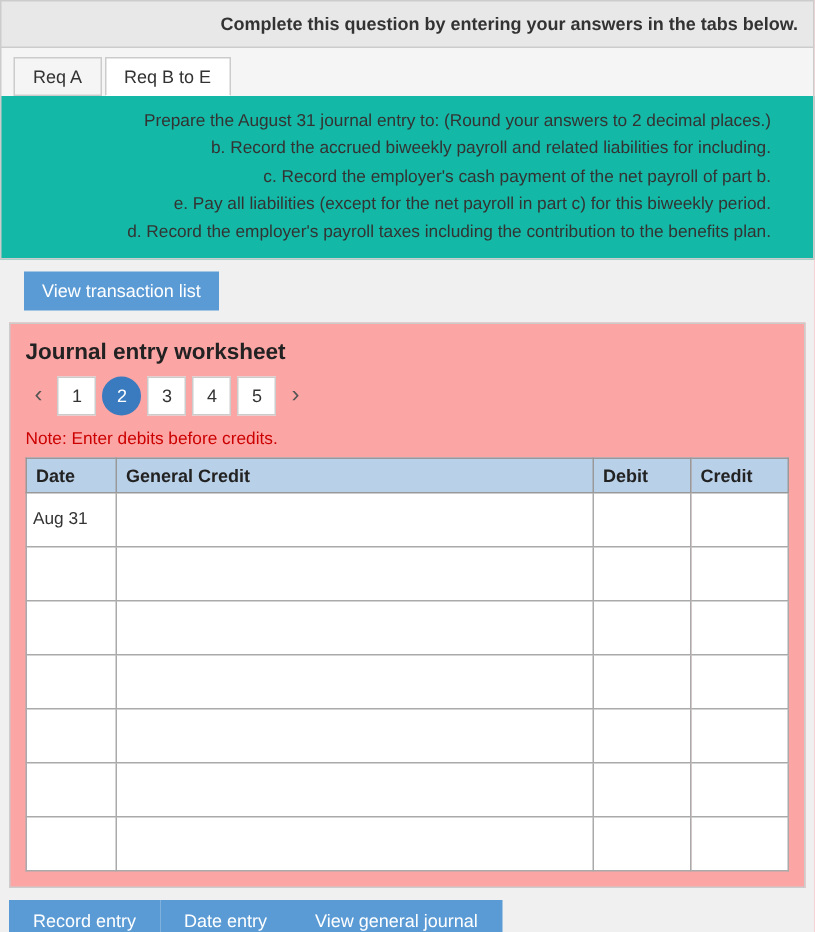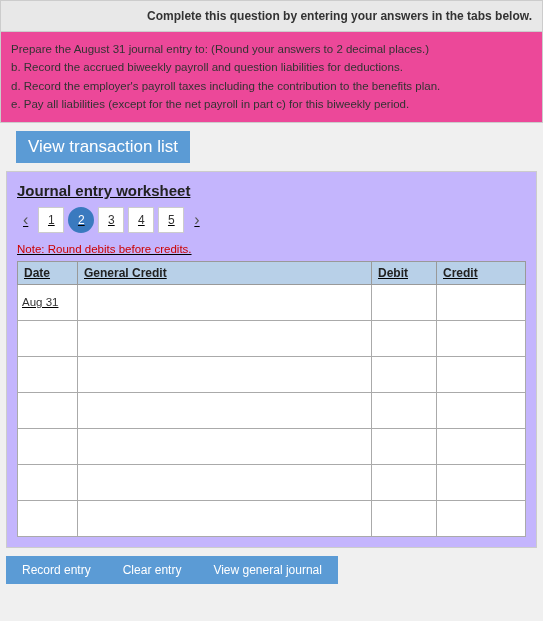--- a/index.html
+++ b/index.html
@@ -41,46 +41,46 @@
       color: #333;
       margin-right: 2px;
     }
     .tab.active {
       background: #fff;
       border-bottom: 1px solid #fff;
       font-weight: normal;
     }
     
     .description-area {
-      background: #ec4899;
+      background: #14b8a6;
       border: 1px solid #ccc;
       border-top: none;
-      padding: 8px 10px;
+      padding: 8px 28px;
       font-size: 11.5px;
       color: #333;
       line-height: 1.6;
+      text-align: right;
     }
     
     .view-transaction-btn {
       background: #5b9bd5;
       color: #fff;
       border: none;
       padding: 6px 12px;
-      font-size: 17px;
+      font-size: 12px;
       cursor: pointer;
       margin: 8px 10px;
       display: inline-block;
     }
     
     .journal-container {
-      background: #c4b5fd;
+      background: #fca5a5;
       border: 1px solid #ccc;
       margin: 0 6px 8px 6px;
       padding: 10px;
-      text-decoration: underline;
     }
     .journal-title {
       font-size: 15px;
       font-weight: bold;
       margin-bottom: 8px;
       color: #222;
     }
     
     .nav-row {
       display: flex;
@@ -139,21 +139,21 @@
       background: #b8d0e8;
       border: 1px solid #999;
       padding: 4px 6px;
       text-align: left;
       font-weight: bold;
       color: #222;
     }
     .journal-table th.col-date { width: 60px; }
     .journal-table th.col-journal { }
     .journal-table th.col-debit { width: 65px; }
-    .journal-table th.col-credit { width: 89px; }
+    .journal-table th.col-credit { width: 65px; }
     .journal-table td {
       border: 1px solid #aaa;
       padding: 2px 4px;
       height: 36px;
       background: #fff;
       margin-top: 36px;
     }
     .journal-table td.col-date {
       color: #333;
       text-align: left;
@@ -184,26 +184,35 @@
   </style>
 </head>
 <body>
 
 <div class="outer-container">
 
   <div class="instruction-bar">
     <span>Complete this question by entering your answers in the tabs below.</span>
   </div>
 
+  <div class="tabs-area">
+    <div class="tab">
+      <span>Req A</span>
+    </div>
+    <div class="tab active">
+      <span>Req B to E</span>
+    </div>
+  </div>
 
   <div class="description-area">
     <div>Prepare the August 31 journal entry to: (Round your answers to 2 decimal places.)</div>
-    <div>b. Record the accrued biweekly payroll and question liabilities for deductions.</div>
+    <div>b. Record the accrued biweekly payroll and related liabilities for including.</div>
+    <div>c. Record the employer's cash payment of the net payroll of part b.</div>
+    <div>e. Pay all liabilities (except for the net payroll in part c) for this biweekly period.</div>
     <div>d. Record the employer's payroll taxes including the contribution to the benefits plan.</div>
-    <div>e. Pay all liabilities (except for the net payroll in part c) for this biweekly period.</div>
   </div>
 
   <div style="margin: 0 6px;">
     <button class="view-transaction-btn">
       <span>View transaction list</span>
     </button>
   </div>
 
   <div class="journal-container">
     <div class="journal-title">Journal entry worksheet</div>
@@ -222,21 +231,21 @@
       <div class="nav-num">
         <span>4</span>
       </div>
       <div class="nav-num">
         <span>5</span>
       </div>
       <button class="nav-arrow">›</button>
     </div>
 
 
-    <div class="note-text">Note: Round debits before credits.</div>
+    <div class="note-text">Note: Enter debits before credits.</div>
 
     <table class="journal-table">
       <thead>
         <tr>
           <th class="col-date">
             <span>Date</span>
           </th>
           <th class="col-journal">
             <span>General Credit</span>
           </th>
@@ -337,20 +346,20 @@
         </tr>
       </tbody>
     </table>
   </div>
 
   <div class="bottom-buttons">
     <button class="btn-blue">
       <span>Record entry</span>
     </button>
     <button class="btn-blue">
-      <span>Clear entry</span>
+      <span>Date entry</span>
     </button>
     <button class="btn-blue">
       <span>View general journal</span>
     </button>
   </div>
 
 </div>
 
 </body></html>

